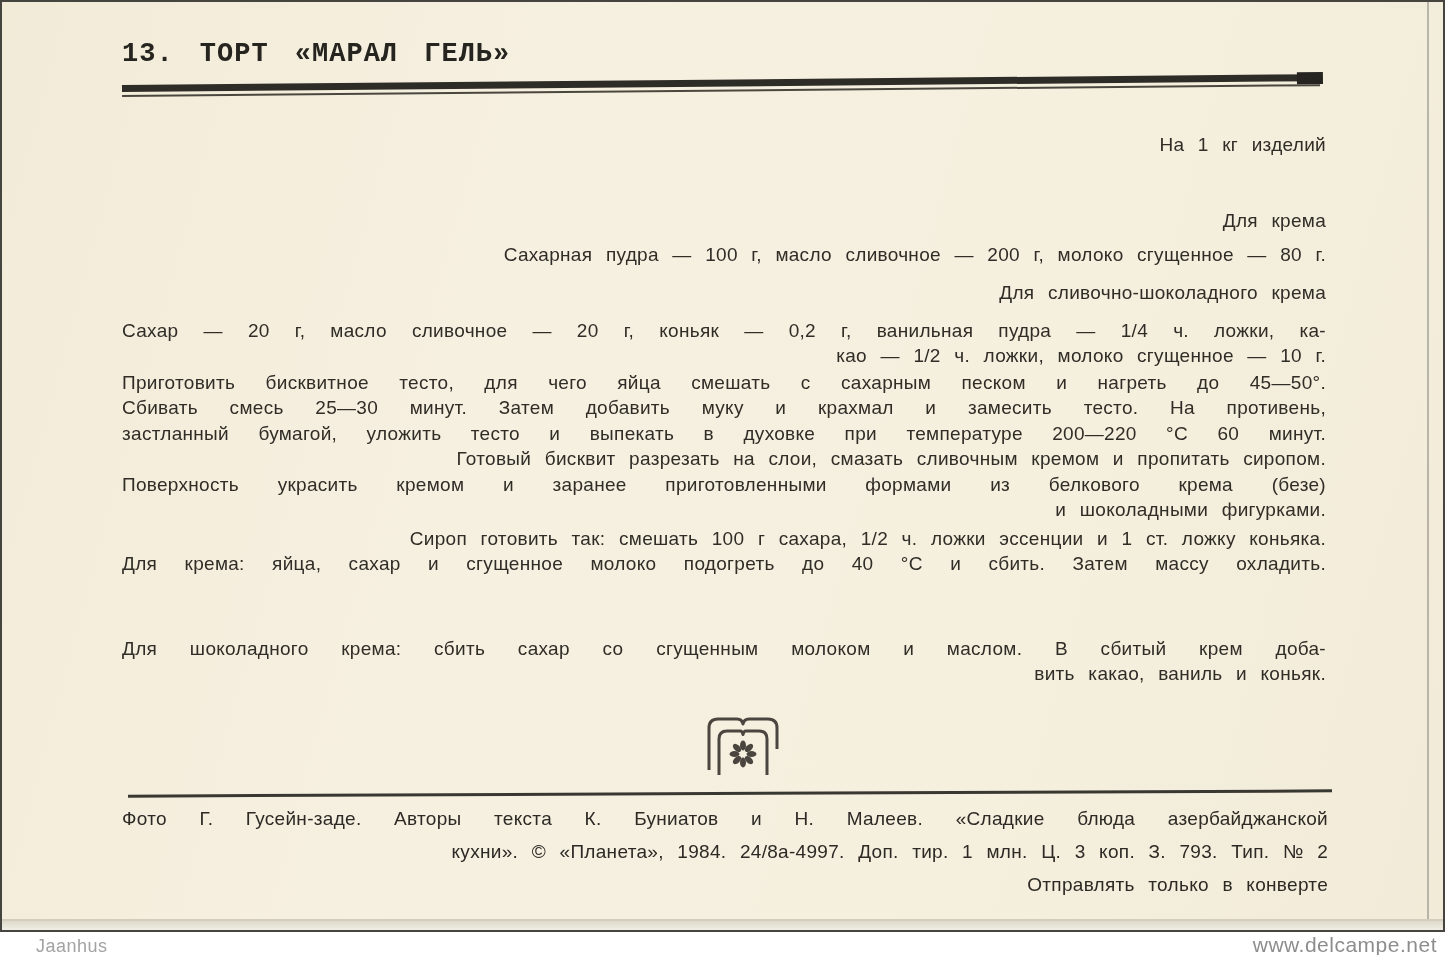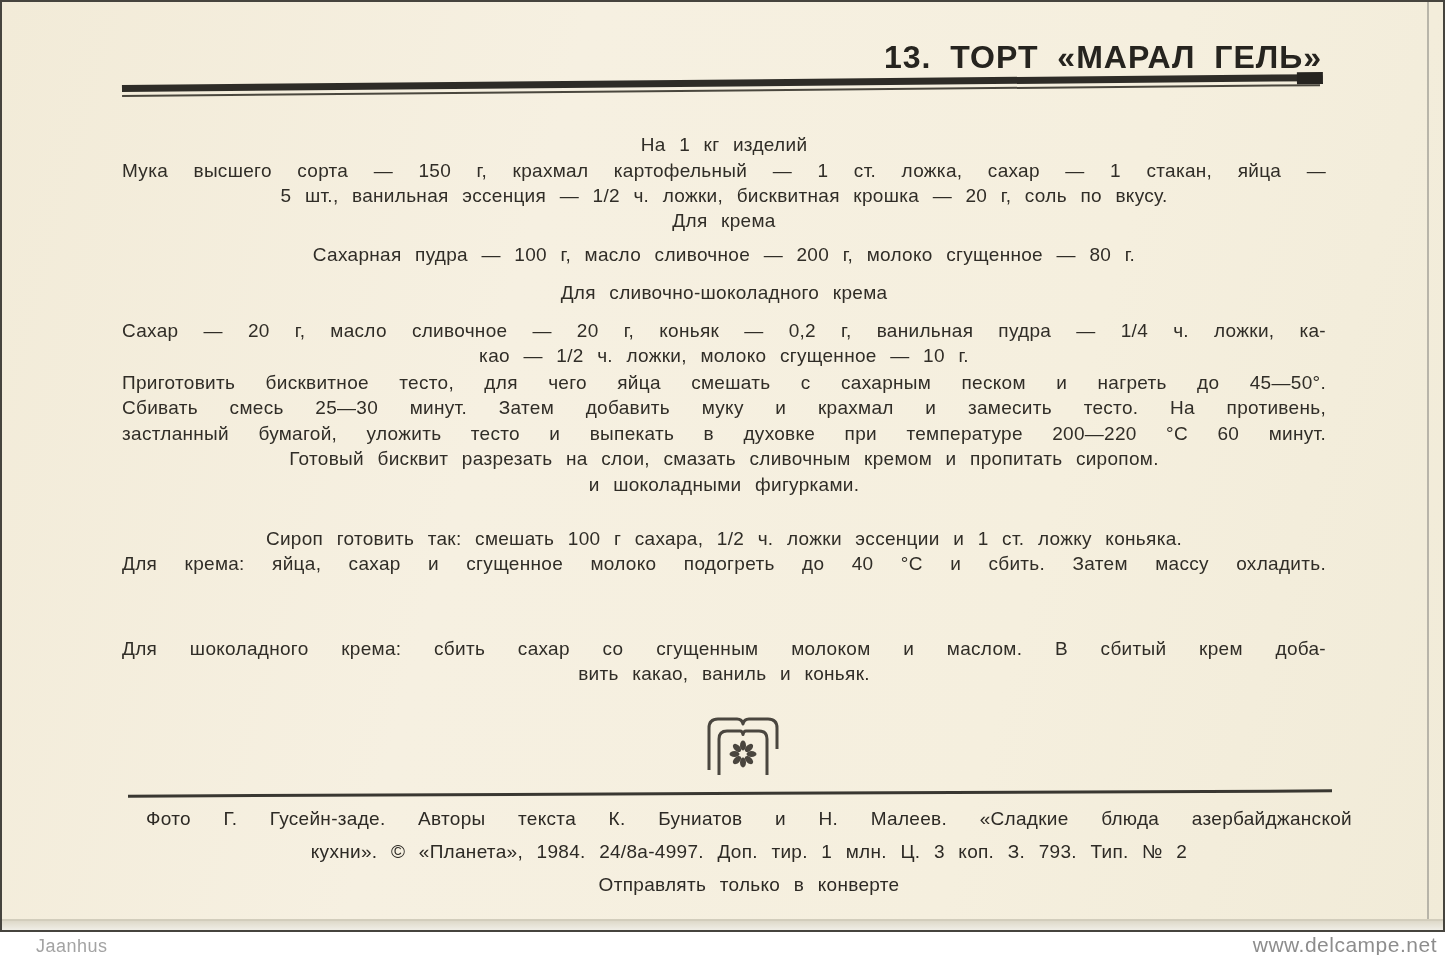--- a/index.html
+++ b/index.html
@@ -10,41 +10,41 @@
         border:2px solid #46443e;
         background:linear-gradient(105deg,#f2ebd8 0%,#f6f0e1 35%,#f5efde 70%,#f1ebd8 100%);
         overflow:hidden;}
   .paper-edge-right{position:absolute;top:0;right:14px;width:2px;height:100%;
         background:#a9a69c;opacity:.8;}
   .paper-edge-bottom{position:absolute;left:0;bottom:0;width:100%;height:9px;
         background:linear-gradient(#ded9c9,#f0eee6);}
   .paper-edge-bottom-line{position:absolute;left:0;bottom:9px;width:100%;height:2px;
         background:#d2cdbc;}
   
-  .title{position:absolute;left:120px;top:37px;width:1200px;text-align:right;
-         font-size:32px;font-weight:bold;color:#26241f;letter-spacing:1px;word-spacing:9px;}
+  .title{position:absolute;left:120px;top:37px;width:1200px;text-align:left;
+         font-size:27px;font-weight:bold;color:#26241f;letter-spacing:1px;word-spacing:9px;font-family:Liberation Mono, monospace;}
   .title-rule{position:absolute;left:120px;top:83px;width:1198px;
               transform:rotate(-0.52deg);transform-origin:left center;}
   .title-rule .bar{height:7px;background:#2e2c27;}
   .title-rule .thin{height:2px;background:#4a473e;margin-top:3px;}
   .title-rule .blob{position:absolute;right:-3px;top:-2px;width:26px;height:12px;background:#262420;}
   
   .blk{position:absolute;left:120px;width:1204px;color:#302d27;font-size:19px;
        line-height:25.4px;letter-spacing:.3px;word-spacing:.42em;z-index:2;}
-  .ln{display:block;text-align:center;white-space:nowrap;}
+  .ln{display:block;text-align:right;white-space:nowrap;}
   .ln.j{white-space:normal;text-align:justify;text-align-last:justify;}
   .b1{top:130px}.b2{top:156px}.b3{top:206px}.b4{top:240px}.b5{top:278px}
   .b6{top:316px}.b7{top:368px}.b8{top:524px}.b9{top:579px}.b10{top:634px}
   
   .logo{position:absolute;left:697px;top:710px;width:88px;height:66px;z-index:2;}
   
   .footer-rule{position:absolute;left:126px;top:790px;width:1204px;height:3px;
                background:#393731;transform:rotate(-0.25deg);z-index:2;}
   .imprint{position:absolute;left:120px;top:800px;width:1206px;color:#2d2a25;
-           font-size:19px;line-height:33px;letter-spacing:.3px;word-spacing:.42em;z-index:2;margin-left:24px;}
+           font-size:19px;line-height:33px;letter-spacing:.3px;word-spacing:.42em;z-index:2;}
   
   .watermark{position:absolute;left:428px;top:428px;z-index:1;
              font-size:74px;font-weight:bold;letter-spacing:6px;
              color:rgba(108,102,86,0.16);white-space:nowrap;}
   .attr-left{position:absolute;left:36px;top:936px;font-size:18px;color:#a3a3a3;
              letter-spacing:.5px;}
   .attr-right{position:absolute;right:8px;top:933px;font-size:21px;color:#8d8d8d;
               letter-spacing:.5px;}
 </style>
 </head>
@@ -60,24 +60,20 @@
     <div class="title-rule">
       <div class="bar"></div>
       <div class="thin"></div>
       <div class="blob"></div>
     </div>
 
     <div class="blk b1">
       <span class="ln">На 1 кг изделий</span>
     </div>
 
-    <div class="blk b2">
-      <span class="ln j">Мука высшего сорта — 150 г, крахмал картофельный — 1 ст. ложка, сахар — 1 стакан, яйца —</span>
-      <span class="ln">5 шт., ванильная эссенция — 1/2 ч. ложки, бисквитная крошка — 20 г, соль по вкусу.</span>
-    </div>
 
     <div class="blk b3">
       <span class="ln">Для крема</span>
     </div>
 
     <div class="blk b4">
       <span class="ln">Сахарная пудра — 100 г, масло сливочное — 200 г, молоко сгущенное — 80 г.</span>
     </div>
 
     <div class="blk b5">
@@ -87,20 +83,21 @@
     <div class="blk b6">
       <span class="ln j">Сахар — 20 г, масло сливочное — 20 г, коньяк — 0,2 г, ванильная пудра — 1/4 ч. ложки, ка-</span>
       <span class="ln">као — 1/2 ч. ложки, молоко сгущенное — 10 г.</span>
     </div>
 
     <div class="blk b7">
       <span class="ln j">Приготовить бисквитное тесто, для чего яйца смешать с сахарным песком и нагреть до 45—50°.</span>
       <span class="ln j">Сбивать смесь 25—30 минут. Затем добавить муку и крахмал и замесить тесто. На противень,</span>
       <span class="ln j">застланный бумагой, уложить тесто и выпекать в духовке при температуре 200—220 °С 60 минут.</span>
       <span class="ln">Готовый бисквит разрезать на слои, смазать сливочным кремом и пропитать сиропом.</span>
+      <span class="ln j">Поверхность украсить кремом и заранее приготовленными формами из белкового крема (безе)</span>
       <span class="ln">и шоколадными фигурками.</span>
     </div>
 
     <div class="blk b8">
       <span class="ln">Сироп готовить так: смешать 100 г сахара, 1/2 ч. ложки эссенции и 1 ст. ложку коньяка.</span>
       <span class="ln j">Для крема: яйца, сахар и сгущенное молоко подогреть до 40 °С и сбить. Затем массу охладить.</span>
     </div>
 
 
     <div class="blk b10">

